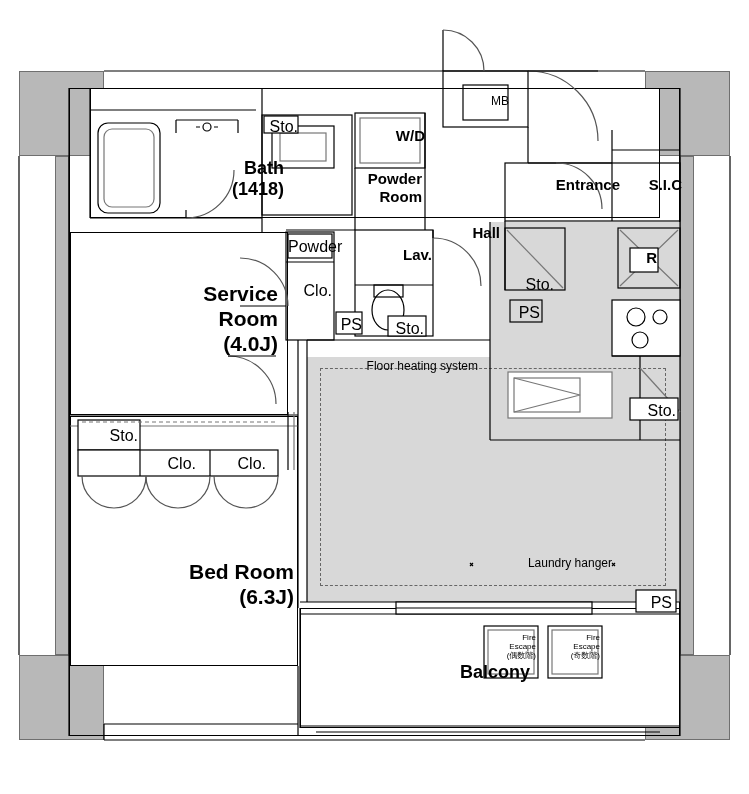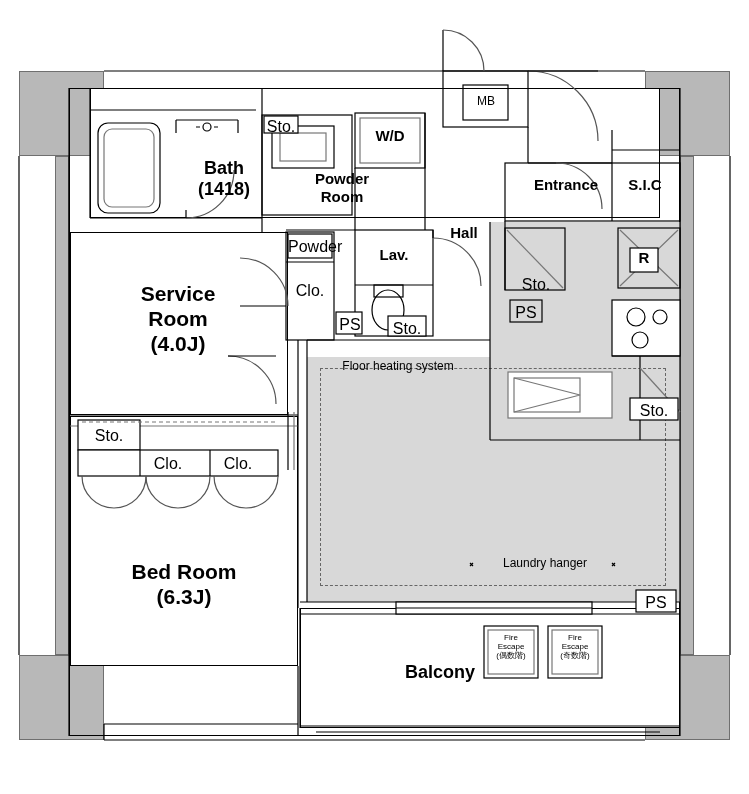--- a/index.html
+++ b/index.html
@@ -25,21 +25,21 @@
 
   .room-fill-gray { background: #d8d8d8; }
   .room-fill-white { background: #ffffff; }
 
   .dash-box { border: 1px dashed #555555; }
 
   
   .lbl {
     position: absolute;
     color: #000000;
-    text-align: center;
+    text-align: right;
     line-height: 1.18;
     white-space: pre-line;
   }
   .lbl-xl { font-size: 21px; font-weight: bold; }
   .lbl-lg { font-size: 18px; font-weight: bold; }
   .lbl-md { font-size: 15px; font-weight: bold; }
   .lbl-sm { font-size: 12px; }
   .lbl-xs { font-size: 16px; }
   .lbl-xxs { font-size: 8px; line-height: 1.1; }
   svg.ov { position: absolute; left: 0; top: 0; width: 749px; height: 794px; pointer-events: none; }
@@ -224,21 +224,21 @@
   <div class="lbl lbl-md" style="left:428px; top:212px; width:72px;margin-top:12px;">Hall</div>
   <div class="lbl lbl-md" style="left:356px; top:246px; width:76px;">Lav.</div>
   <div class="lbl lbl-xs" style="left:288px; top:238px; width:44px;">Powder</div>
   <div class="lbl lbl-xl" style="left:78px; top:282px; width:200px;">Service
 Room
 (4.0J)</div>
   <div class="lbl lbl-xl" style="left:74px; top:560px; width:220px;">Bed Room
 (6.3J)</div>
   <div class="lbl lbl-lg" style="left:350px; top:662px; width:180px;">Balcony</div>
 
-  <div class="lbl lbl-sm" style="left:318px; top:359px; width:160px; text-align:center;">Floor heating system</div>
+  <div class="lbl lbl-sm" style="left:318px; top:359px; width:160px; text-align:right;">Floor heating system</div>
   <div class="lbl lbl-sm" style="left:478px; top:556px; width:134px;">Laundry hanger</div>
 
   <div class="lbl lbl-xxs" style="left:486px; top:634px; width:50px;">Fire
 Escape
 (偶数階)</div>
   <div class="lbl lbl-xxs" style="left:550px; top:634px; width:50px;">Fire
 Escape
 (奇数階)</div>
 
   <div class="lbl lbl-xs" style="left:264px; top:118px; width:34px;">Sto.</div>

